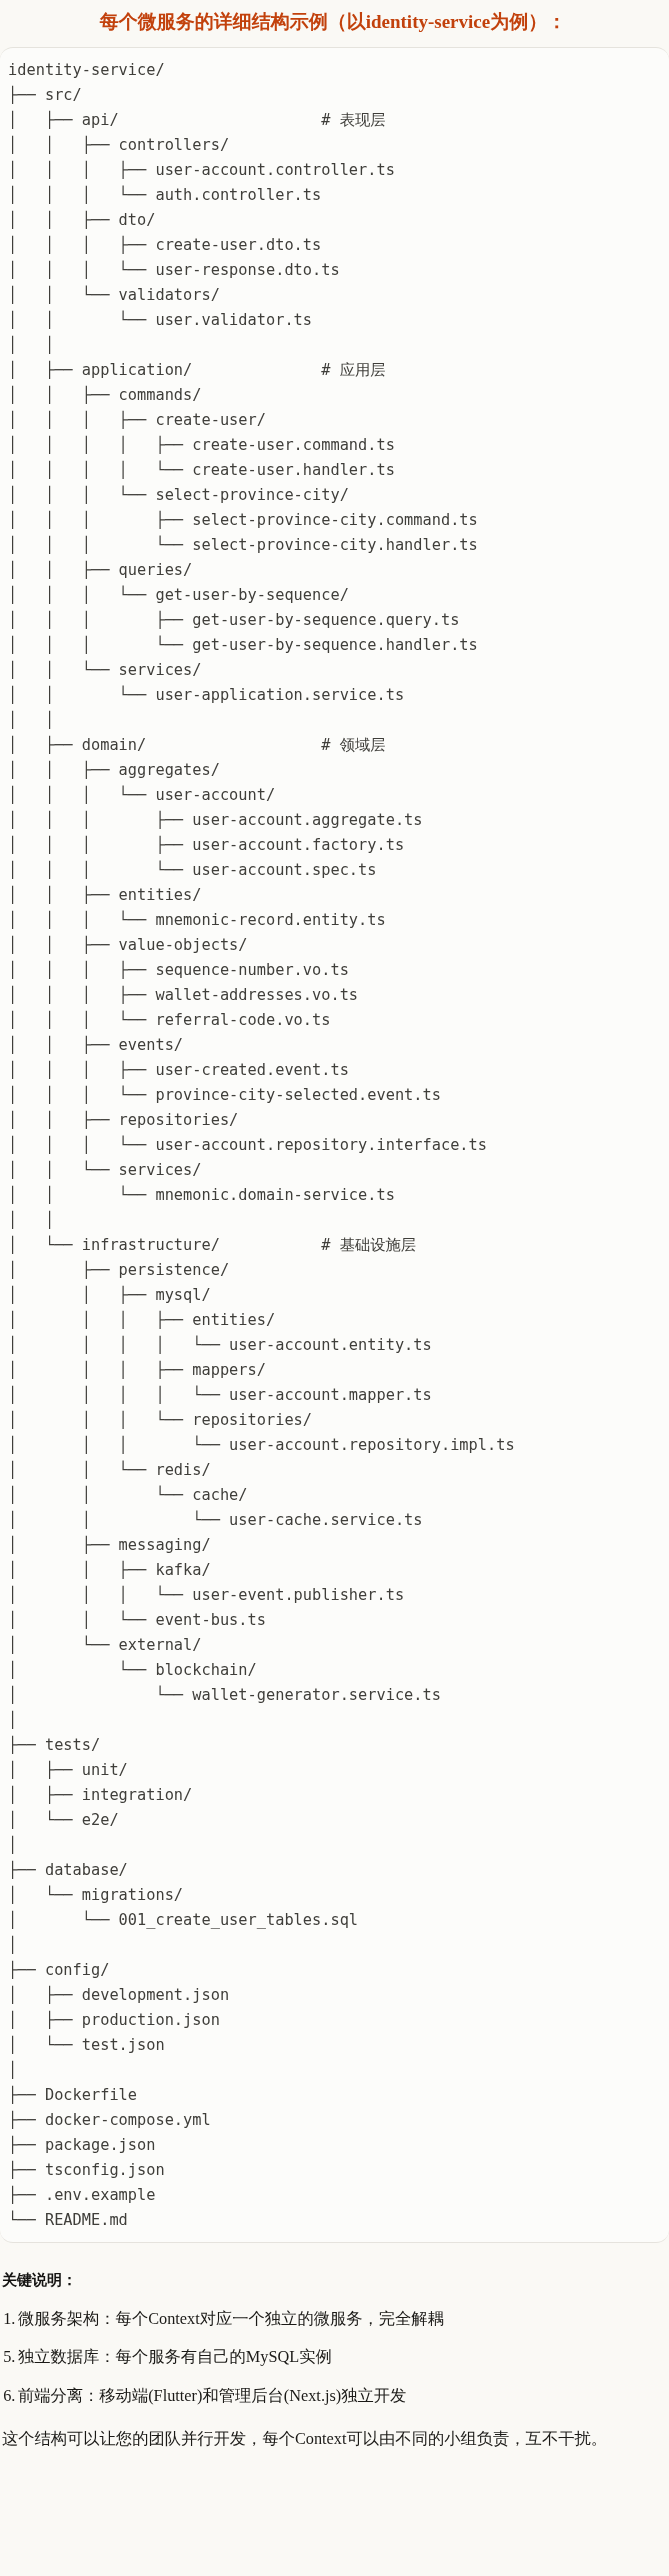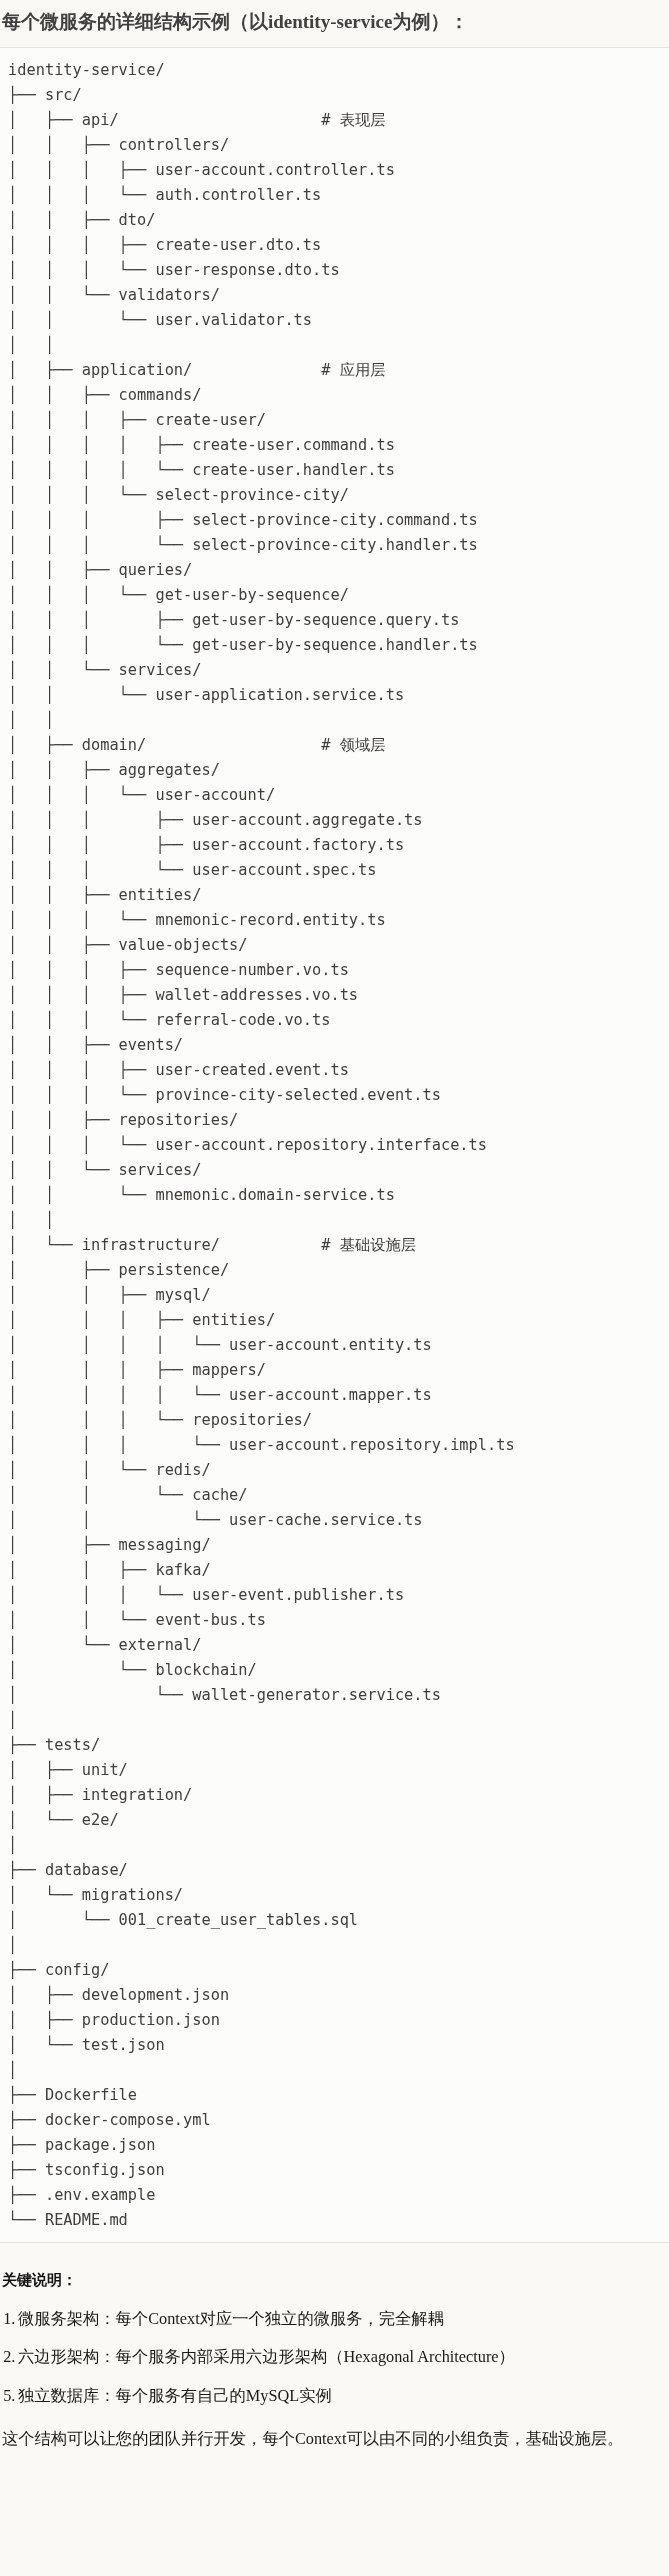--- a/index.html
+++ b/index.html
@@ -10,35 +10,37 @@
     font-family: "Liberation Serif", serif;
     -webkit-font-smoothing: antialiased;
   }
   .page { width: 669px; }
 
   h1.title {
     margin: 7.5px 5px 11.3px 1.9px;
     font-size: 19px;
     line-height: 1.5;
     font-weight: 700;
-    color: #404040;
+    color: #c2410c;
+    text-align: center;
   }
 
   pre.tree {
     margin: 0;
     background: #FCFCFA;
     border-top: 0.6px solid #E5E3DD;
     border-bottom: 0.6px solid #E5E3DD;
     padding: 9.4px 7.5px 9.4px 8.1px;
     font-family: "DejaVu Sans Mono", monospace;
     font-size: 15.3px;
     line-height: 25px;
     color: #3F3E3A;
     white-space: pre;
     overflow: hidden;
+    border-radius: 13px;
   }
 
   section.notes { padding: 0 6.3px 13.8px 1.9px; }
 
   h2.notes-heading {
     margin: 27.5px 0 19px 0;
     font-size: 15px;
     line-height: 1.2;
     font-weight: 700;
     color: #151412;
@@ -152,21 +154,21 @@
 ├── package.json
 ├── tsconfig.json
 ├── .env.example
 └── README.md</pre>
 
   <section class="notes">
     <h2 class="notes-heading">关键说明：</h2>
 
     <div class="notes-list">
         <div class="note-item"><span class="note-num">1.</span><span class="note-term">微服务架构</span><span class="note-desc">：每个Context对应一个独立的微服务，完全解耦</span></div>
-        <div class="note-item"><span class="note-num">2.</span><span class="note-term">六边形架构</span><span class="note-desc">：每个服务内部采用六边形架构（Hexagonal Architecture）</span></div>
         <div class="note-item"><span class="note-num">5.</span><span class="note-term">独立数据库</span><span class="note-desc">：每个服务有自己的MySQL实例</span></div>
+        <div class="note-item"><span class="note-num">6.</span><span class="note-term">前端分离</span><span class="note-desc">：移动端(Flutter)和管理后台(Next.js)独立开发</span></div>
       </div>
 
-    <p class="notes-footer">这个结构可以让您的团队并行开发，每个Context可以由不同的小组负责，基础设施层。</p>
+    <p class="notes-footer">这个结构可以让您的团队并行开发，每个Context可以由不同的小组负责，互不干扰。</p>
   </section>
 
 </div>
 
 
 </body></html>

